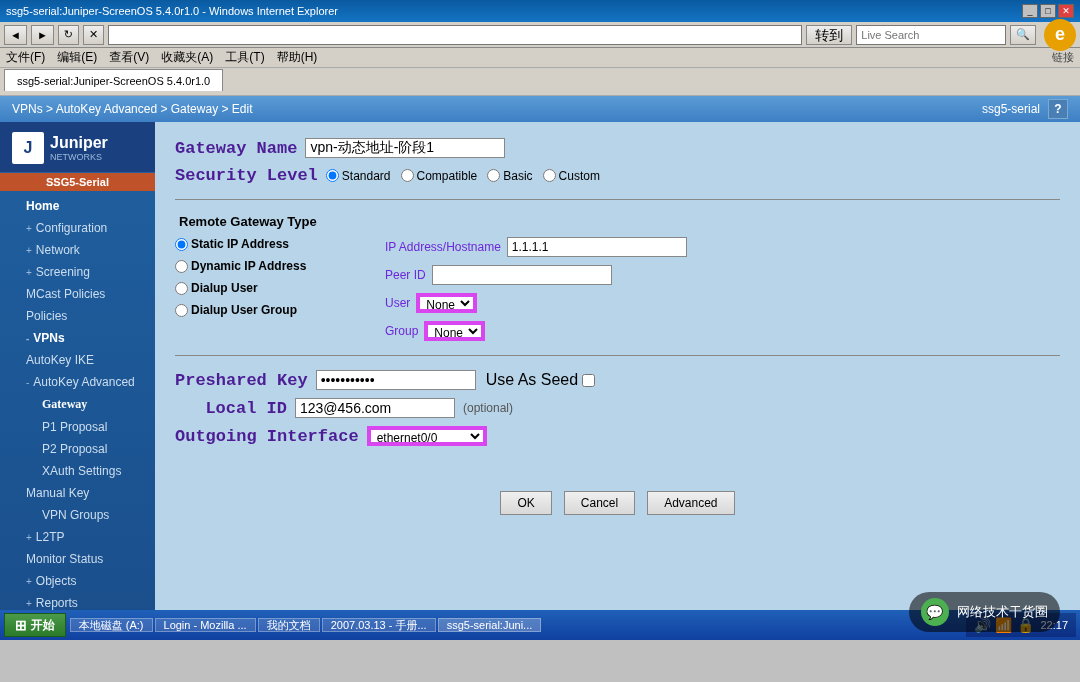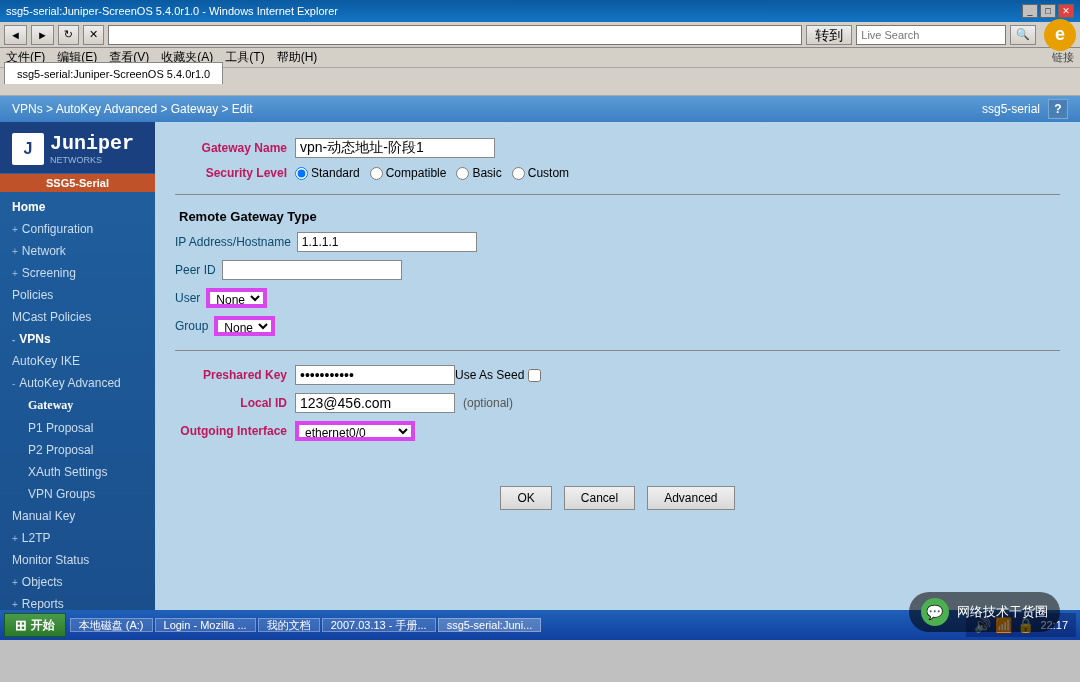--- a/index.html
+++ b/index.html
@@ -70,21 +70,21 @@
       padding: 2px 6px;
       display: flex;
       gap: 12px;
       height: 20px;
       align-items: center;
     }
     .menu-item { font-size: 12px; cursor: pointer; color: #000; }
 
     .browser-tabs {
       background: #d4d0c8;
-      padding: 3px 4px 11px;
+      padding: 3px 4px 4px;
       display: flex;
       align-items: flex-end;
       height: 28px;
       border-bottom: 1px solid #aaa;
     }
     .tab {
       background: #e8e4dc;
       border: 1px solid #888;
       border-bottom: none;
       padding: 2px 12px;
@@ -134,41 +134,42 @@
       align-items: center;
       gap: 6px;
     }
     .logo-icon {
       width: 32px; height: 32px;
       background: white;
       border-radius: 2px;
       display: flex; align-items: center; justify-content: center;
       font-weight: bold; font-size: 16px; color: #1a4080;
     }
-    .logo-text { color: white; font-size: 20px; font-weight: bold; font-family: Liberation Mono, monospace; }
+    .logo-text { color: white; font-size: 16px; font-weight: bold; }
     .logo-sub { color: #9bb8d8; font-size: 9px; }
 
     .device-name {
       background: #c0522a;
       text-align: center;
       padding: 3px;
       font-size: 11px;
       font-weight: bold;
       color: white;
       margin-bottom: 4px;
     }
 
     .sidebar-item {
       padding: 4px 8px 4px 12px;
       font-size: 12px;
       cursor: pointer;
       color: #cde;
       display: flex;
       align-items: center;
       gap: 4px;
+      margin-left: 14px;
     }
     .sidebar-item.bold { font-weight: bold; color: white; }
     .sidebar-item.indent1 { padding-left: 12px; }
     .sidebar-item.indent2 { padding-left: 28px; }
     .sidebar-expand { font-size: 10px; color: #9bb8d8; }
 
     
     .main-content {
       flex: 1;
       background: #b8d4e8;
@@ -176,25 +177,26 @@
       padding: 16px 20px;
     }
 
     .form-row {
       display: flex;
       align-items: center;
       margin-bottom: 8px;
     }
     .form-label {
       font-weight: bold;
-      font-size: 12px;
-      color: #be185d;
+      font-size: 17px;
+      color: #4c1d95;
       min-width: 120px;
       text-align: right;
       padding-right: 8px;
+      font-family: Liberation Mono, monospace;
     }
     .form-input {
       border: 1px solid #888;
       height: 20px;
       padding: 1px 4px;
       font-size: 14px;
       background: white;
     }
     .form-input.wide { width: 200px; }
     .form-input.medium { width: 160px; }
@@ -219,21 +221,21 @@
 
     .divider {
       border: none;
       border-top: 1px solid #888;
       margin: 14px 0;
     }
 
     .field-row {
       display: flex; align-items: center; gap: 6px;
     }
-    .field-label { font-size: 12px; color: #0c4a6e; white-space: nowrap; }
+    .field-label { font-size: 12px; color: #6d28d9; white-space: nowrap; }
     .field-input {
       border: 1px solid #888;
       height: 20px;
       padding: 1px 4px;
       font-size: 12px;
       background: white;
       width: 180px;
     }
     .field-select {
       border: 4px solid #d946ef;
@@ -396,24 +398,24 @@
     </div>
     <div class="sidebar-item">
       <span class="sidebar-expand">+</span>
       <span>Network</span>
     </div>
     <div class="sidebar-item">
       <span class="sidebar-expand">+</span>
       <span>Screening</span>
     </div>
     <div class="sidebar-item">
+      <span>MCast Policies</span>
+    </div>
+    <div class="sidebar-item">
       <span>Policies</span>
-    </div>
-    <div class="sidebar-item">
-      <span>MCast Policies</span>
     </div>
     <div class="sidebar-item bold">
       <span class="sidebar-expand">-</span>
       <span>VPNs</span>
     </div>
     <div class="sidebar-item indent1">
       <span>AutoKey IKE</span>
     </div>
     <div class="sidebar-item indent1">
       <span class="sidebar-expand">-</span>
@@ -424,25 +426,25 @@
     </div>
     <div class="sidebar-item indent2">
       <span>P1 Proposal</span>
     </div>
     <div class="sidebar-item indent2">
       <span>P2 Proposal</span>
     </div>
     <div class="sidebar-item indent2">
       <span>XAuth Settings</span>
     </div>
+    <div class="sidebar-item indent1">
+      <span>Manual Key</span>
+    </div>
     <div class="sidebar-item indent2">
       <span>VPN Groups</span>
-    </div>
-    <div class="sidebar-item indent1">
-      <span>Manual Key</span>
     </div>
     <div class="sidebar-item">
       <span class="sidebar-expand">+</span>
       <span>L2TP</span>
     </div>
     <div class="sidebar-item indent1">
       <span>Monitor Status</span>
     </div>
     <div class="sidebar-item">
       <span class="sidebar-expand">+</span>
@@ -483,20 +485,38 @@
         </label>
       </div>
     </div>
 
     <hr class="divider">
 
     <div class="section-title">Remote Gateway Type</div>
 
     <div style="display:flex;gap:30px;">
 
+      <div style="display:flex;flex-direction:column;gap:8px;min-width:180px;">
+        <label class="radio-item">
+          <input type="radio" name="gw_type" checked="" style=""> 
+            <strong>Static IP Address</strong>
+        </label>
+        <label class="radio-item">
+          <input type="radio" name="gw_type" style=""> 
+            <strong>Dynamic IP Address</strong>
+        </label>
+        <label class="radio-item">
+          <input type="radio" name="gw_type" style=""> 
+            <strong>Dialup User</strong>
+        </label>
+        <label class="radio-item">
+          <input type="radio" name="gw_type" style=""> 
+            <strong>Dialup User Group</strong>
+        </label>
+      </div>
 
       <div style="display:flex;flex-direction:column;gap:8px;">
         <div class="field-row">
           <span class="field-label">IP Address/Hostname</span>
           <input class="field-input" type="text" value="1.1.1.1" style="">
         </div>
         <div class="field-row">
           <span class="field-label">Peer ID</span>
           <input class="field-input" type="text" value="" style="">
         </div>
@@ -513,21 +533,21 @@
           </select>
         </div>
       </div>
     </div>
 
     <hr class="divider">
 
     <div class="form-row">
       <span class="form-label">Preshared Key</span>
       <input class="form-input medium" type="password" value="password123" style="">
-      <span style="font-size:12px;">Use As Seed</span>
+      <span style="margin-left:10px;font-size:16px;">Use As Seed</span>
       <input type="checkbox" style="margin-left: 4px;">
     </div>
 
     <div class="form-row">
       <span class="form-label">Local ID</span>
       <input class="form-input medium" type="text" value="123@456.com" style="">
       <span style="margin-left:8px;font-size:12px;color:#555;">(optional)</span>
     </div>
 
     <div class="form-row">

